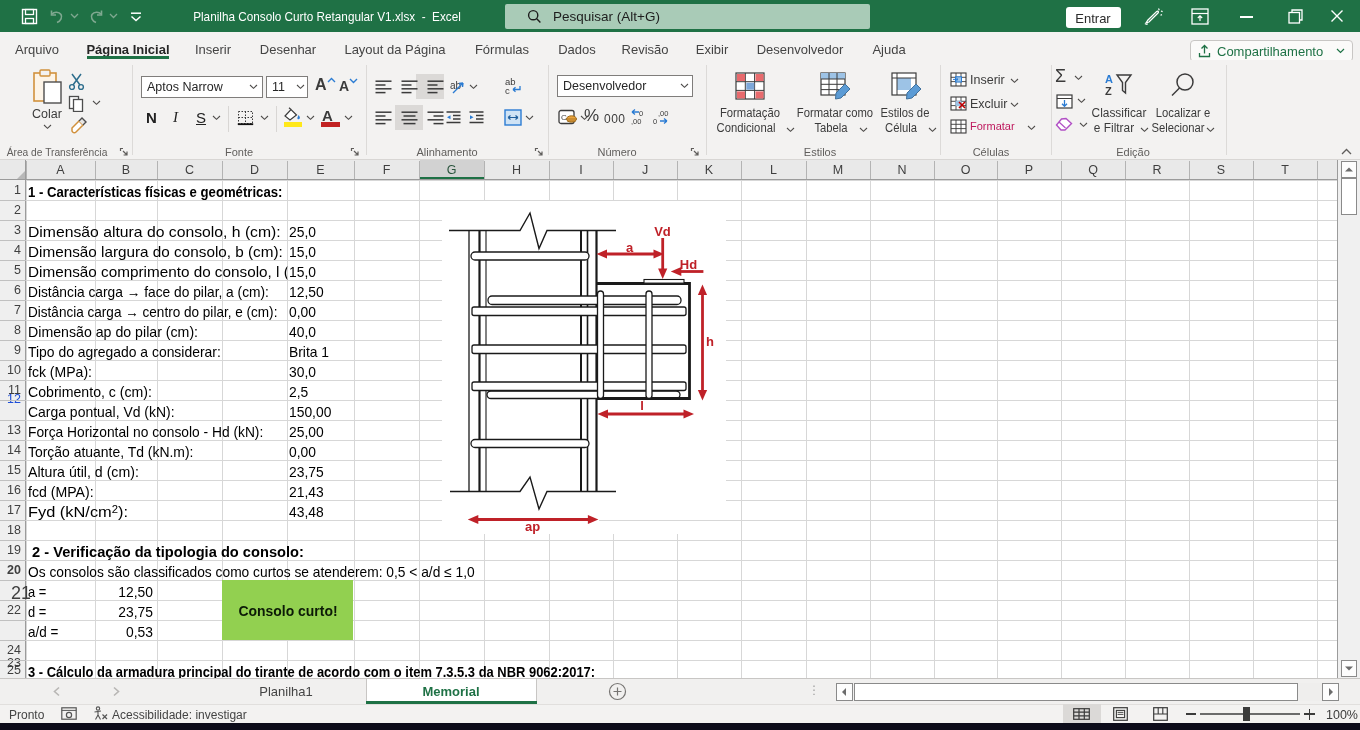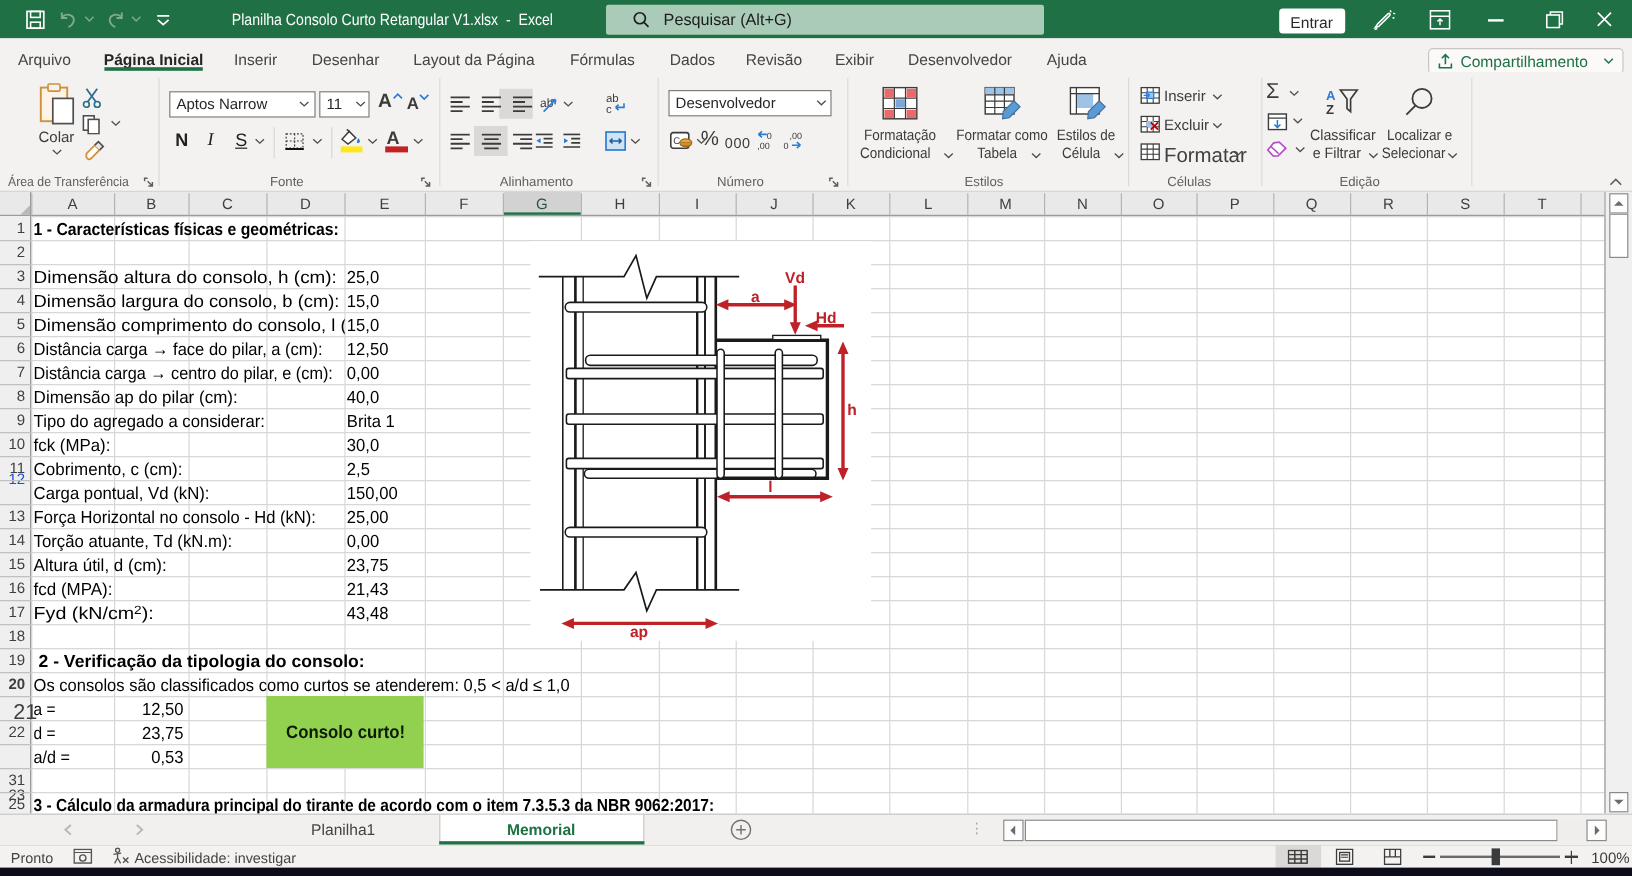--- a/index.html
+++ b/index.html
@@ -340,21 +340,21 @@
  <path d="M3 3 H14 M3 12 H14" stroke="#2b7cd3" stroke-width="0"></path>
 </svg>
 <div class="abs tt" style="left:970px;top:73px;font-size:12.5px;color:#3b3b3b;">Inserir</div>
 <svg class="abs" style="left:1010px;top:78px" width="9" height="6" viewBox="0 0 9 6">
     <path d="M1 1 L4.5 4.3 L8 1" fill="none" stroke="#4f4d4b" stroke-width="1.1"></path>
   </svg>
 <div class="abs tt" style="left:970px;top:96.5px;font-size:12.5px;color:#3b3b3b;">Excluir</div>
 <svg class="abs" style="left:1010px;top:102px" width="9" height="6" viewBox="0 0 9 6">
     <path d="M1 1 L4.5 4.3 L8 1" fill="none" stroke="#4f4d4b" stroke-width="1.1"></path>
   </svg>
-<div class="abs tt" style="left:970px;top:120px;font-size:17px;color:#404040;">Formatar</div>
+<div class="abs tt" style="left:970px;top:120px;font-size:11px;color:#be185d;">Formatar</div>
 <svg class="abs" style="left:1027px;top:125px" width="9" height="6" viewBox="0 0 9 6">
     <path d="M1 1 L4.5 4.3 L8 1" fill="none" stroke="#4f4d4b" stroke-width="1.1"></path>
   </svg>
 <div class="abs tt" style="left:1055px;top:66px;font-size:18px;color:#3b3b3b;">Σ</div>
 <svg class="abs" style="left:1074px;top:75px" width="9" height="6" viewBox="0 0 9 6">
     <path d="M1 1 L4.5 4.3 L8 1" fill="none" stroke="#4f4d4b" stroke-width="1.1"></path>
   </svg>
 <svg class="abs" style="left:1056px;top:94px" width="17" height="15" viewBox="0 0 17 15">
  <rect x="1" y="1" width="15" height="13" fill="#fff" stroke="#3b3b3b" stroke-width="1.2"></rect>
  <path d="M1 4.5 H16" stroke="#3b3b3b" stroke-width="1"></path>
@@ -438,21 +438,21 @@
 <div class="abs tt" style="left:21px;top:443px;transform:translateX(-100%);font-size:12.5px;color:#3f3f3f;">14</div>
 <div class="abs tt" style="left:21px;top:463px;transform:translateX(-100%);font-size:12.5px;color:#3f3f3f;">15</div>
 <div class="abs tt" style="left:21px;top:483px;transform:translateX(-100%);font-size:12.5px;color:#3f3f3f;">16</div>
 <div class="abs tt" style="left:21px;top:503px;transform:translateX(-100%);font-size:12.5px;color:#3f3f3f;">17</div>
 <div class="abs tt" style="left:21px;top:523px;transform:translateX(-100%);font-size:12.5px;color:#3f3f3f;">18</div>
 <div class="abs tt" style="left:21px;top:543px;transform:translateX(-100%);font-size:12.5px;color:#3f3f3f;">19</div>
 <div class="abs tt" style="left:21px;top:563px;transform:translateX(-100%);font-size:12.5px;color:#3f3f3f;font-weight:bold;">20</div>
 <div class="abs tt" style="left:31px;top:583px;transform:translateX(-100%);font-size:18px;color:#3f3f3f;">21</div>
 <div class="abs tt" style="left:21px;top:603px;transform:translateX(-100%);font-size:12.5px;color:#3f3f3f;">22</div>
 <div class="abs tt" style="left:21px;top:656px;transform:translateX(-100%);font-size:12.5px;color:#3f3f3f;">23</div>
-<div class="abs tt" style="left:21px;top:643px;transform:translateX(-100%);font-size:12.5px;color:#3f3f3f;">31</div>
+<div class="abs tt" style="left:21px;top:643px;transform:translateX(-100%);font-size:12.5px;color:#3f3f3f;">24</div>
 <div class="abs tt" style="left:21px;top:663px;transform:translateX(-100%);font-size:12.5px;color:#3f3f3f;">25</div>
 <svg class="abs" style="left:0;top:0" width="1360" height="730" viewBox="0 0 1360 730">
     <path d="M0 200.5 H26 M0 220.5 H26 M0 240.5 H26 M0 260.5 H26 M0 280.5 H26 M0 300.5 H26 M0 320.5 H26 M0 340.5 H26 M0 360.5 H26 M0 380.5 H26 M0 400.5 H26 M0 420.5 H26 M0 440.5 H26 M0 460.5 H26 M0 480.5 H26 M0 500.5 H26 M0 520.5 H26 M0 540.5 H26 M0 560.5 H26 M0 580.5 H26 M0 600.5 H26 M0 620.5 H26 M0 640.5 H26 M0 660.5 H26 M0 680.5 H26 " stroke="#c0c0c0" stroke-width="1" fill="none"></path>
   </svg>
 <div class="abs tt" style="left:28px;top:183.5px;font-size:14.5px;font-weight:bold;color:#000;transform:scaleX(0.907);transform-origin:left top;">1 - Características físicas e geométricas:</div>
 <div class="abs tt" style="left:28px;top:223.5px;font-size:14.5px;font-weight:normal;color:#000;transform:scaleX(1.085);transform-origin:left top;">Dimensão altura do consolo, h (cm):</div>
 <div class="abs tt" style="left:28px;top:243.5px;font-size:14.5px;font-weight:normal;color:#000;transform:scaleX(1.054);transform-origin:left top;">Dimensão largura do consolo, b (cm):</div>
 <div class="abs tt" style="left:28px;top:263.5px;font-size:14.5px;font-weight:normal;color:#000;width:246px;overflow:hidden;transform:scaleX(1.054);transform-origin:left top;">Dimensão comprimento do consolo, l (cm</div>
 <div class="abs tt" style="left:28px;top:283.5px;font-size:14.5px;font-weight:normal;color:#000;transform:scaleX(0.949);transform-origin:left top;">Distância carga → face do pilar, a (cm):</div>
 <div class="abs tt" style="left:28px;top:303.5px;font-size:14.5px;font-weight:normal;color:#000;transform:scaleX(0.935);transform-origin:left top;">Distância carga → centro do pilar, e (cm):</div>

